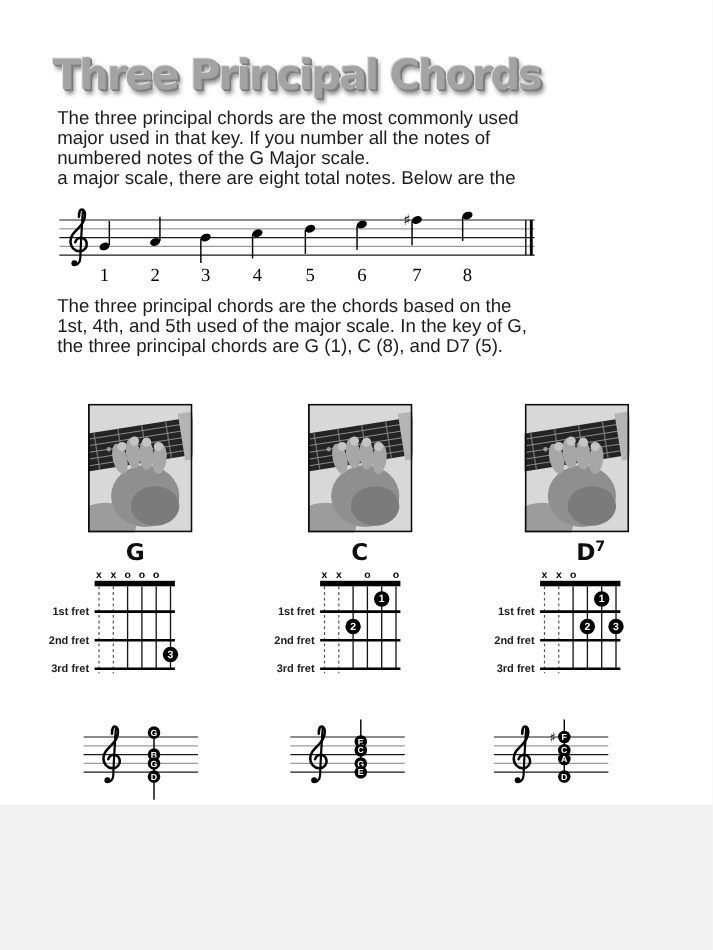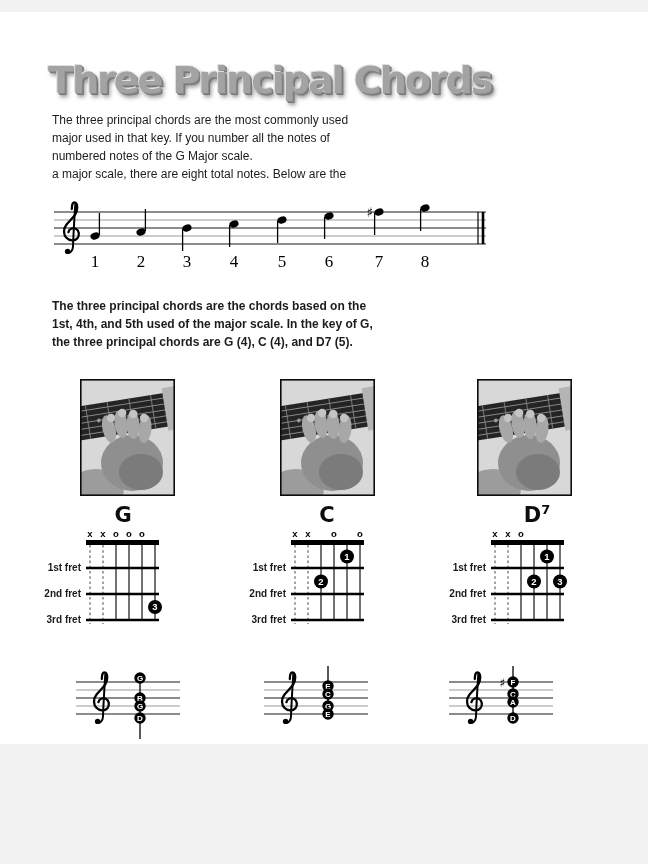--- a/index.html
+++ b/index.html
@@ -1,36 +1,36 @@
 <!DOCTYPE html>
 <html><head>
 <meta charset="utf-8">
 <style>
   html,body { margin:0; padding:0; background:#f2f2f2; }
   .page {
     position:relative; width:648px; height:732px; background:#ffffff;
-    margin:12px auto; overflow:hidden;
+    margin:0 auto; overflow:hidden;
     font-family:"Liberation Sans", sans-serif; color:#1c1c1c;
   }
   .title {
     position:absolute; left:48px; top:46px; margin:0;
     font-family:"DejaVu Sans", sans-serif;
     font-size:38px; font-weight:800; letter-spacing:-2px;
     color:#a3a3a3;
     text-shadow:
       -1px -1px 0 #e0e0e0,
        1px  1px 0 #8a8a8a,
        2px  2px 0 #777777,
        3px  4px 4px rgba(30,30,30,0.5);
     white-space:nowrap;
   }
-  .para { position:absolute; font-size:12px; line-height:18px; }
+  .para { position:absolute; font-size:17px; line-height:18px; }
   .para .line { white-space:nowrap; }
   .p1 { left:52px; top:99px; }
-  .p2 { left:52px; top:285px;font-weight:bold; }
+  .p2 { left:52px; top:270px; }
   .figure { position:absolute; }
   .chord-name {
     position:absolute; top:490px; width:90px; text-align:center;
     font-family:"DejaVu Sans", sans-serif; font-size:21px; font-weight:bold; color:#0d0d0d;
   }
   .chord-name sup { font-size:13px; }
   .pagenum {
     position:absolute; left:0; right:0; top:820px; text-align:right;
     font-size:13px; font-weight:bold; letter-spacing:1px; color:#111;
   }
@@ -101,21 +101,21 @@
       <g>
         <line x1="370.6" y1="9" x2="370.6" y2="31" stroke="#000000" stroke-width="1.3"></line>
         <ellipse cx="375" cy="8" rx="4.7" ry="3.4" fill="#000000" transform="rotate(-20 375 8)"></ellipse>
       </g>
       <text x="375" y="67" font-size="17" font-family="&quot;Liberation Serif&quot;, serif" fill="#000000" text-anchor="middle">8</text>
     </svg>
 
   <div class="para p2">
     <div class="line">The three principal chords are the chords based on the</div>
     <div class="line">1st, 4th, and 5th used of the major scale. In the key of G,</div>
-    <div class="line">the three principal chords are G (4), C (4), and D7 (5).</div>
+    <div class="line">the three principal chords are G (1), C (8), and D7 (5).</div>
   </div>
 
   <svg class="figure photo" style="left:80px; top:367px;" width="95" height="117" viewBox="0 0 95 117">
       <rect x="0" y="0" width="95" height="117" fill="#d8d8d8"></rect>
       <g transform="rotate(-9 47 40)">
         <rect x="-8" y="20" width="111" height="34" fill="#242424"></rect>
         <line x1="8" y1="20" x2="8" y2="54" stroke="#6e6e6e" stroke-width="1.2"></line>
         <line x1="30" y1="20" x2="30" y2="54" stroke="#6e6e6e" stroke-width="1.2"></line>
         <line x1="52" y1="20" x2="52" y2="54" stroke="#6e6e6e" stroke-width="1.2"></line>
         <line x1="74" y1="20" x2="74" y2="54" stroke="#6e6e6e" stroke-width="1.2"></line>

